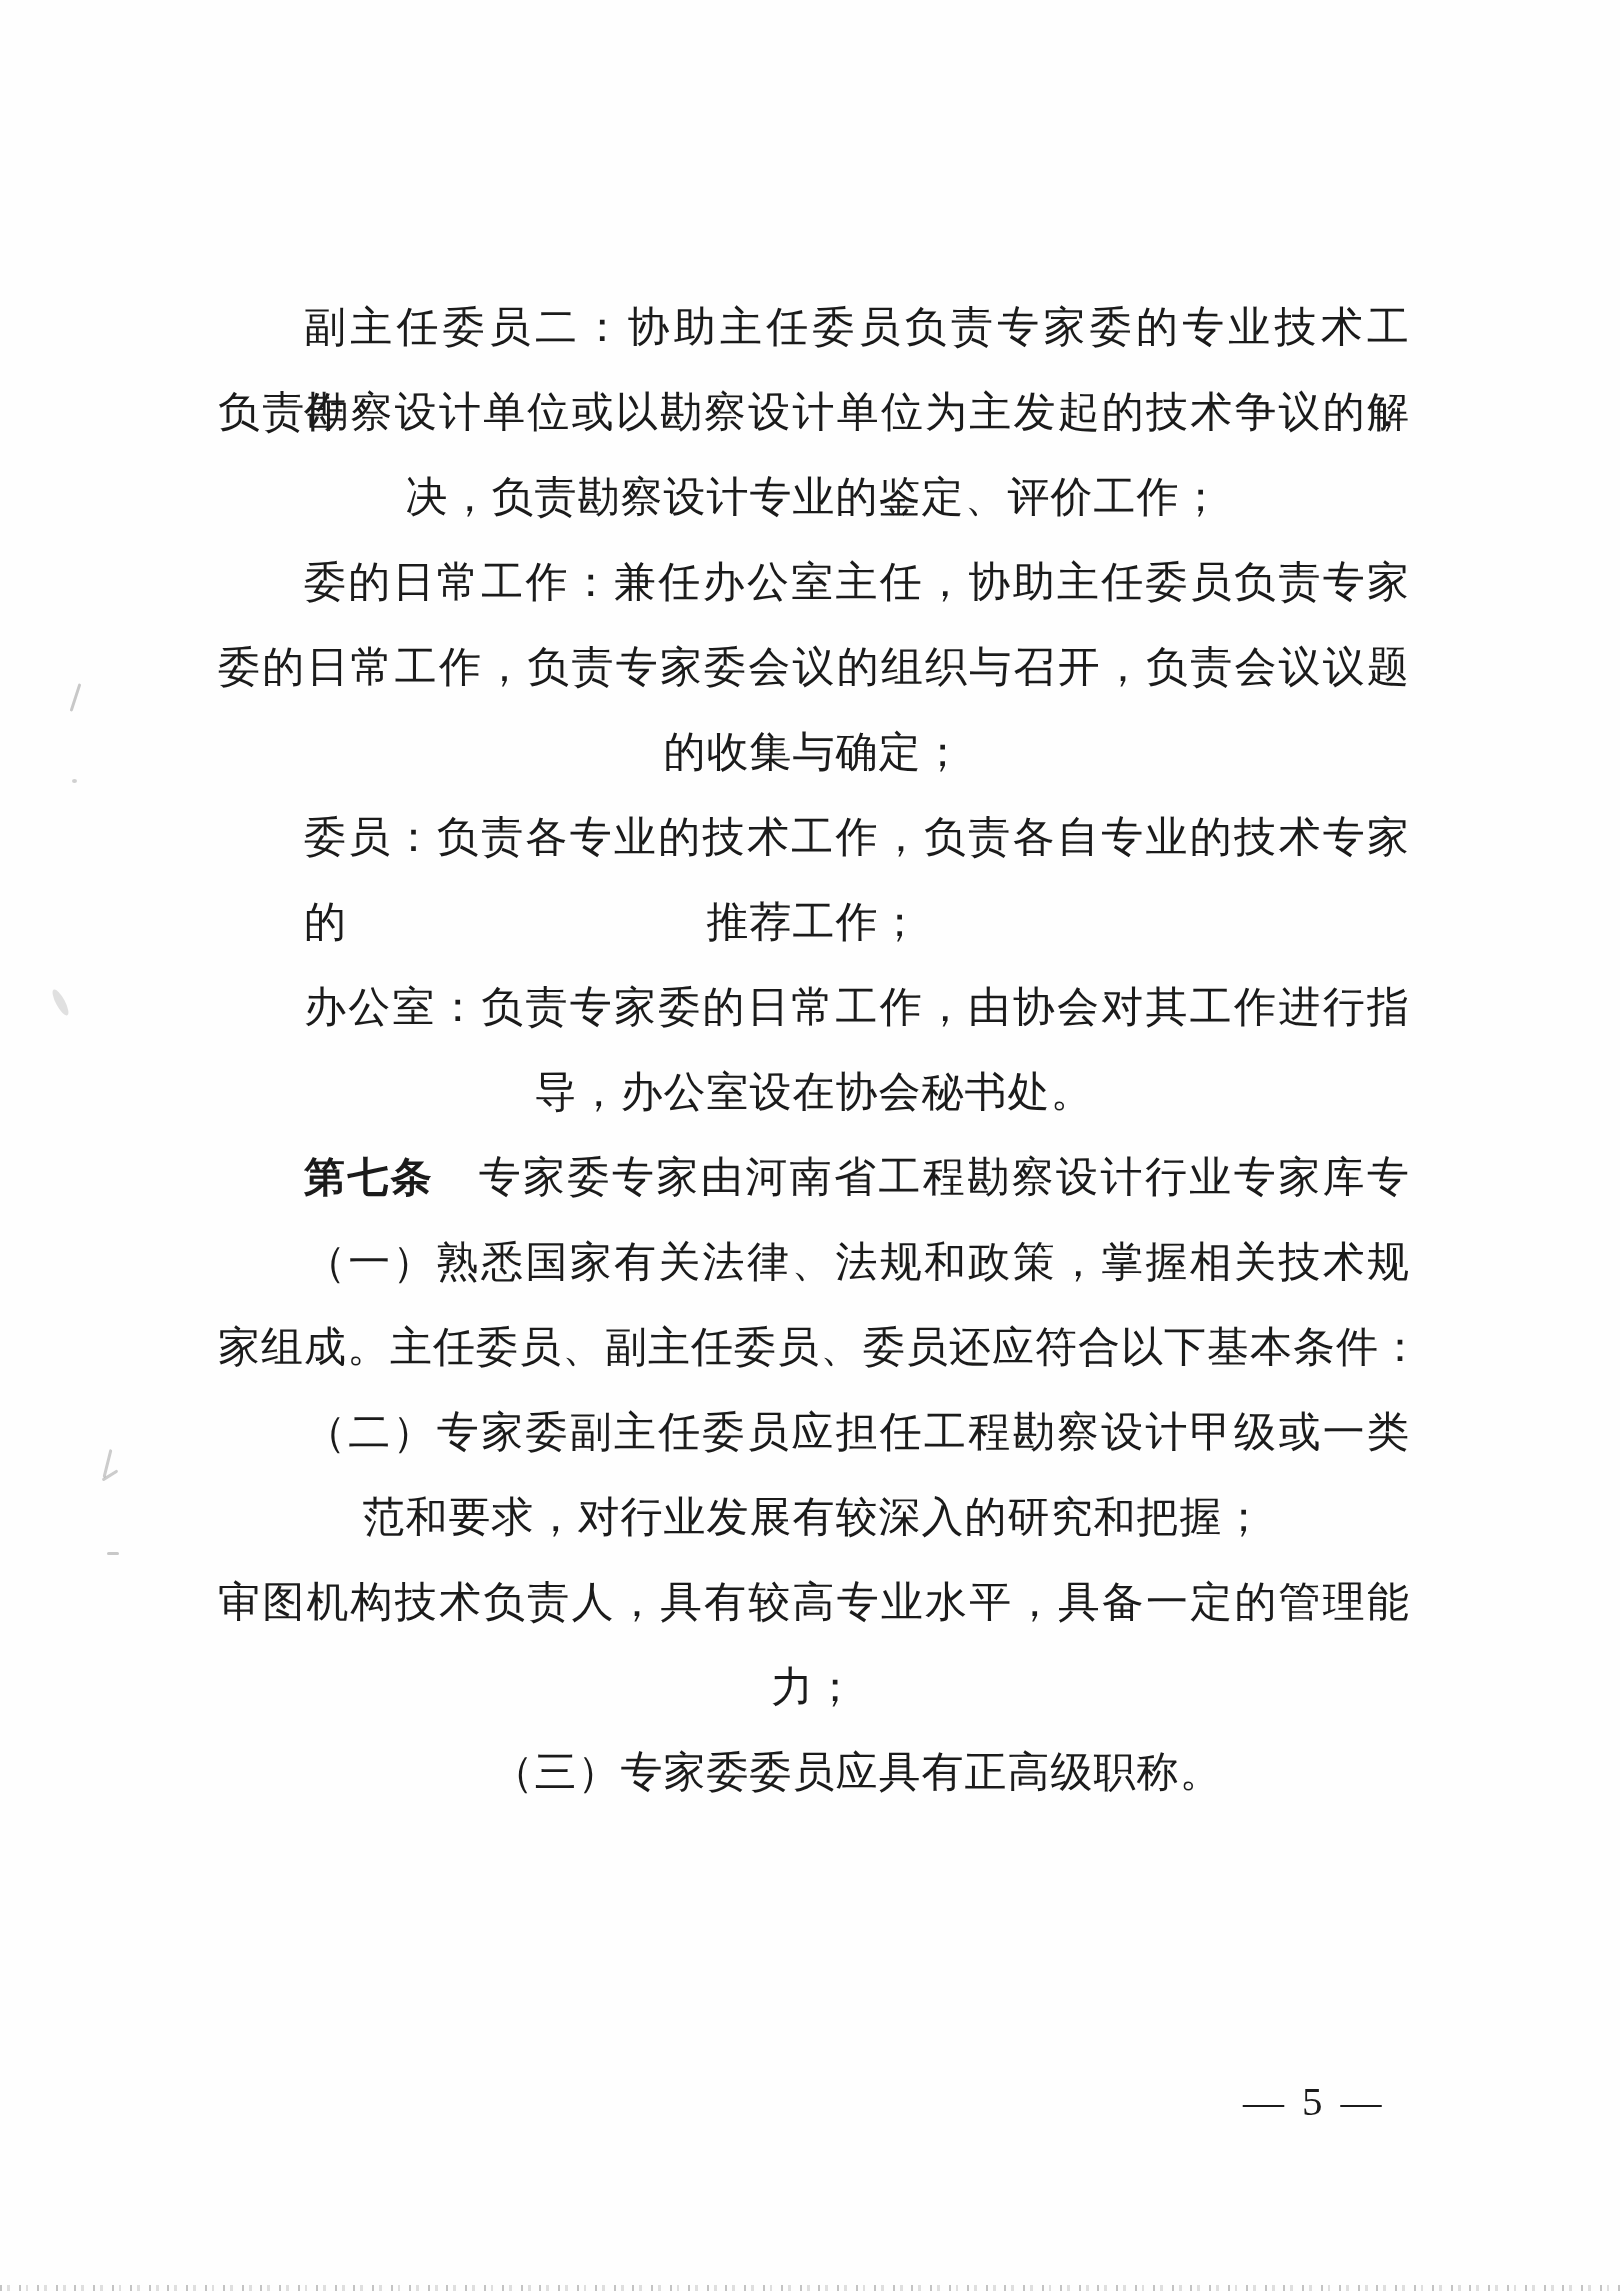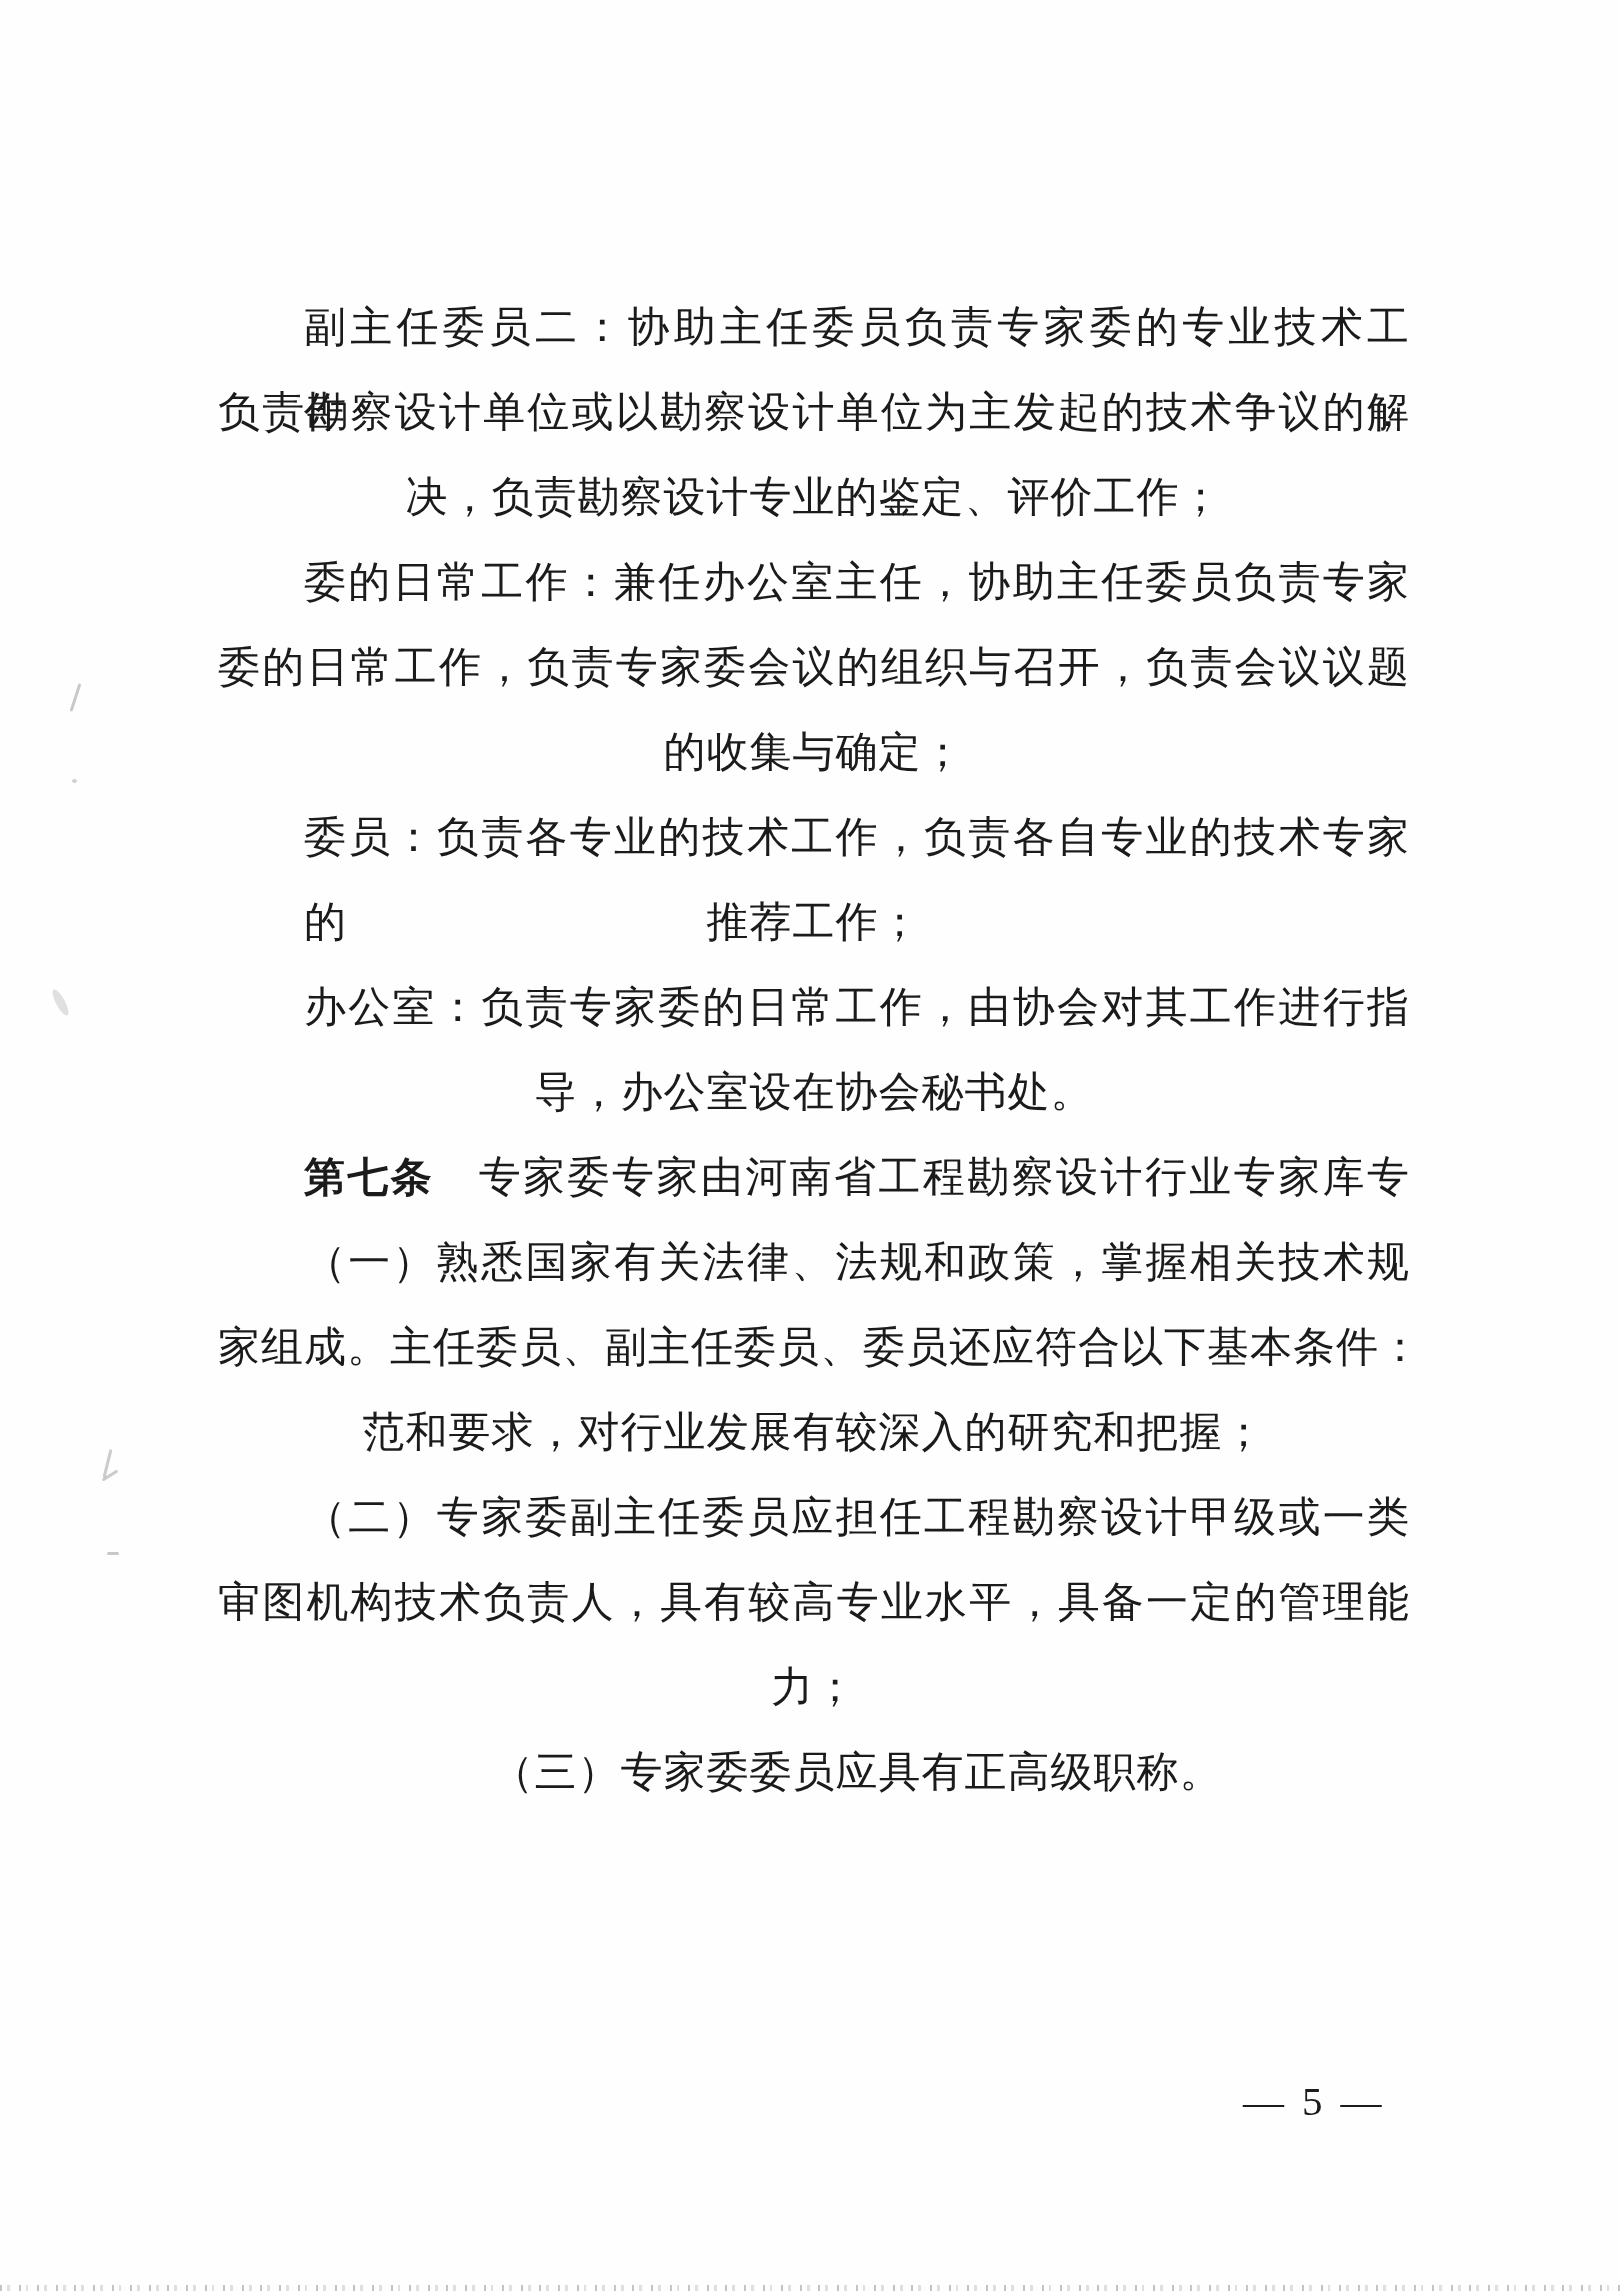--- a/index.html
+++ b/index.html
@@ -100,22 +100,22 @@
     <p class="line">的收集与确定；</p>
     <p class="line indent just">委员：负责各专业的技术工作，负责各自专业的技术专家的</p>
     <p class="line">推荐工作；</p>
     <p class="line indent just">办公室：负责专家委的日常工作，由协会对其工作进行指</p>
     <p class="line">导，办公室设在协会秘书处。</p>
     <p class="line indent just">
       <span class="bold">第七条</span><span>　专家委专家由河南省工程勘察设计行业专家库专</span>
     </p>
     <p class="line indent just">（一）熟悉国家有关法律、法规和政策，掌握相关技术规</p>
     <p class="line">家组成。主任委员、副主任委员、委员还应符合以下基本条件：</p>
+    <p class="line indent just">（二）专家委副主任委员应担任工程勘察设计甲级或一类</p>
     <p class="line">范和要求，对行业发展有较深入的研究和把握；</p>
-    <p class="line indent just">（二）专家委副主任委员应担任工程勘察设计甲级或一类</p>
     <p class="line just">审图机构技术负责人，具有较高专业水平，具备一定的管理能</p>
     <p class="line">力；</p>
     <p class="line indent">（三）专家委委员应具有正高级职称。</p>
   </main>
 
   <div class="page-number">— 5 —</div>
 
   <div class="artifact a1"></div>
   <div class="artifact a2"></div>
   <div class="artifact a3"></div>

